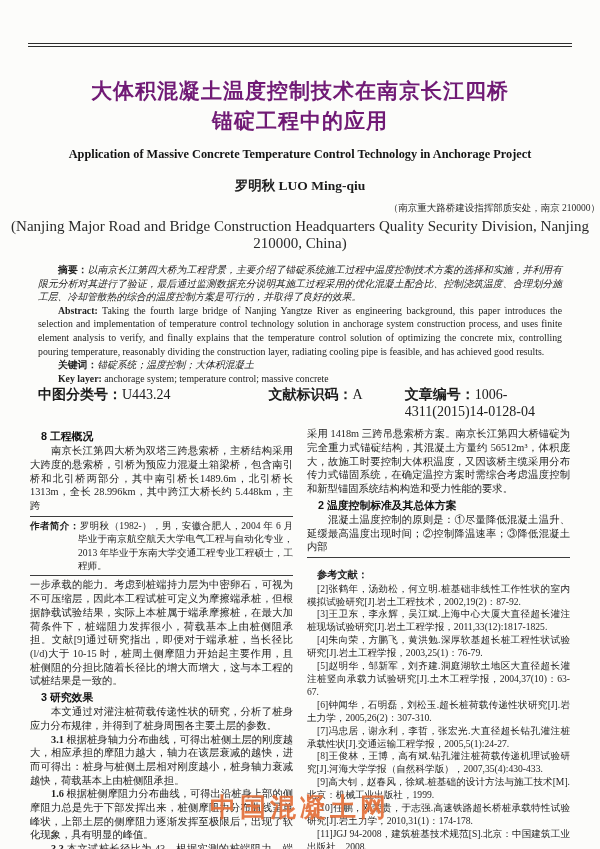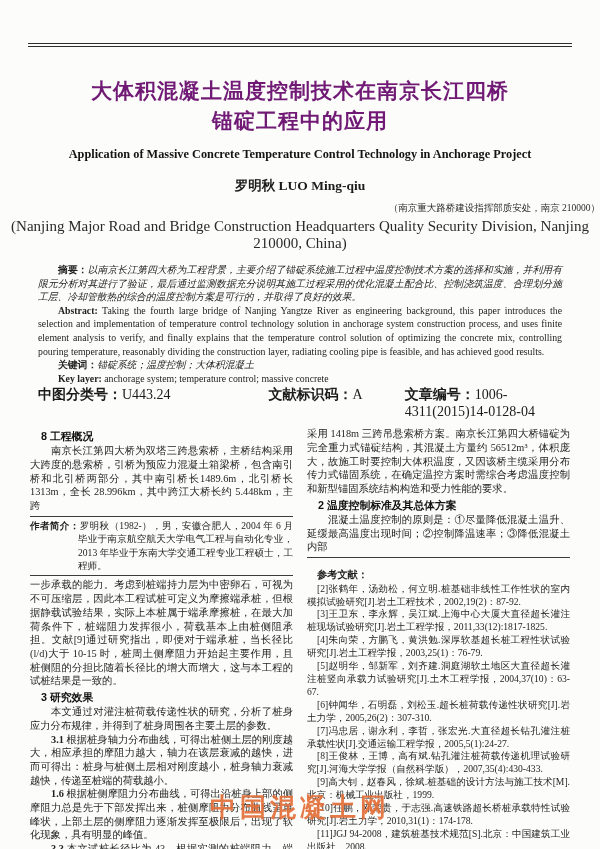--- a/index.html
+++ b/index.html
@@ -84,21 +84,21 @@
 
     <div class="col">
       <div class="sec-h">8 工程概况</div>
       <p class="para">南京长江第四大桥为双塔三跨悬索桥，主桥结构采用大跨度的悬索桥，引桥为预应力混凝土箱梁桥，包含南引桥和北引桥两部分，其中南引桥长1489.6m，北引桥长1313m，全长 28.996km，其中跨江大桥长约 5.448km，主跨</p>
       <hr class="fn-rule">
       <p class="bio"><span class="lbl">作者简介：</span><span>罗明秋（1982-），男，安徽合肥人，2004 年 6 月毕业于南京航空航天大学电气工程与自动化专业，2013 年毕业于东南大学交通工程专业工程硕士，工程师。</span></p>
       <hr class="fn-rule">
       <p class="para-flush">一步承载的能力。考虑到桩端持力层为中密卵石，可视为不可压缩层，因此本工程试桩可定义为摩擦端承桩，但根据静载试验结果，实际上本桩属于端承摩擦桩，在最大加荷条件下，桩端阻力发挥很小，荷载基本上由桩侧阻承担。文献[9]通过研究指出，即便对于端承桩，当长径比(l/d)大于 10-15 时，桩周土侧摩阻力开始起主要作用，且桩侧阻的分担比随着长径比的增大而增大，这与本工程的试桩结果是一致的。</p>
       <div class="sec-h">3 研究效果</div>
       <p class="para">本文通过对灌注桩荷载传递性状的研究，分析了桩身应力分布规律，并得到了桩身周围各主要土层的参数。</p>
-      <p class="para"><b>3.1</b><span> 根据桩身轴力分布曲线，可得出桩侧土层的刚度越大，相应承担的摩阻力越大，轴力在该层衰减的越快，进而可得出：桩身与桩侧土层相对刚度越小，桩身轴力衰减越快，传递至桩端的荷载越小。</span></p>
+      <p class="para"><b>3.1</b><span> 根据桩身轴力分布曲线，可得出桩侧土层的刚度越大，相应承担的摩阻力越大，轴力在该层衰减的越快，进而可得出：桩身与桩侧土层相对刚度越小，桩身轴力衰减越快，荷载基本上由桩侧阻承担。</span></p>
       <p class="para"><b>1.6</b><span> 根据桩侧摩阻力分布曲线，可得出沿桩身上部的侧摩阻力总是先于下部发挥出来，桩侧摩阻力分布曲线呈单峰状，上部土层的侧摩阻力逐渐发挥至极限后，出现了软化现象，具有明显的峰值。</span></p>
       <p class="para"><b>3.3</b><span> 本文试桩长径比为 43，根据实测的桩端阻力，端阻比不到 10%，即便桩端持力层可视为不可压缩的中密卵石层，实际上本桩仍属于端承摩擦桩，桩端阻远未达到规范[11]的参考限值。</span></p>
     </div>
 
     <div class="col">
       <p class="para-flush">采用 1418m 三跨吊悬索桥方案。南京长江第四大桥锚碇为完全重力式锚碇结构，其混凝土方量约 56512m³，体积庞大，故施工时要控制大体积温度，又因该桥主缆采用分布传力式锚固系统，在确定温控方案时需综合考虑温度控制和新型锚固系统结构构造和受力性能的要求。</p>
       <div class="sec-h">2 温度控制标准及其总体方案</div>
       <p class="para">混凝土温度控制的原则是：①尽量降低混凝土温升、延缓最高温度出现时间；②控制降温速率；③降低混凝土内部</p>
       <hr class="fn-rule">
       <div class="refs-h">参考文献：</div>

